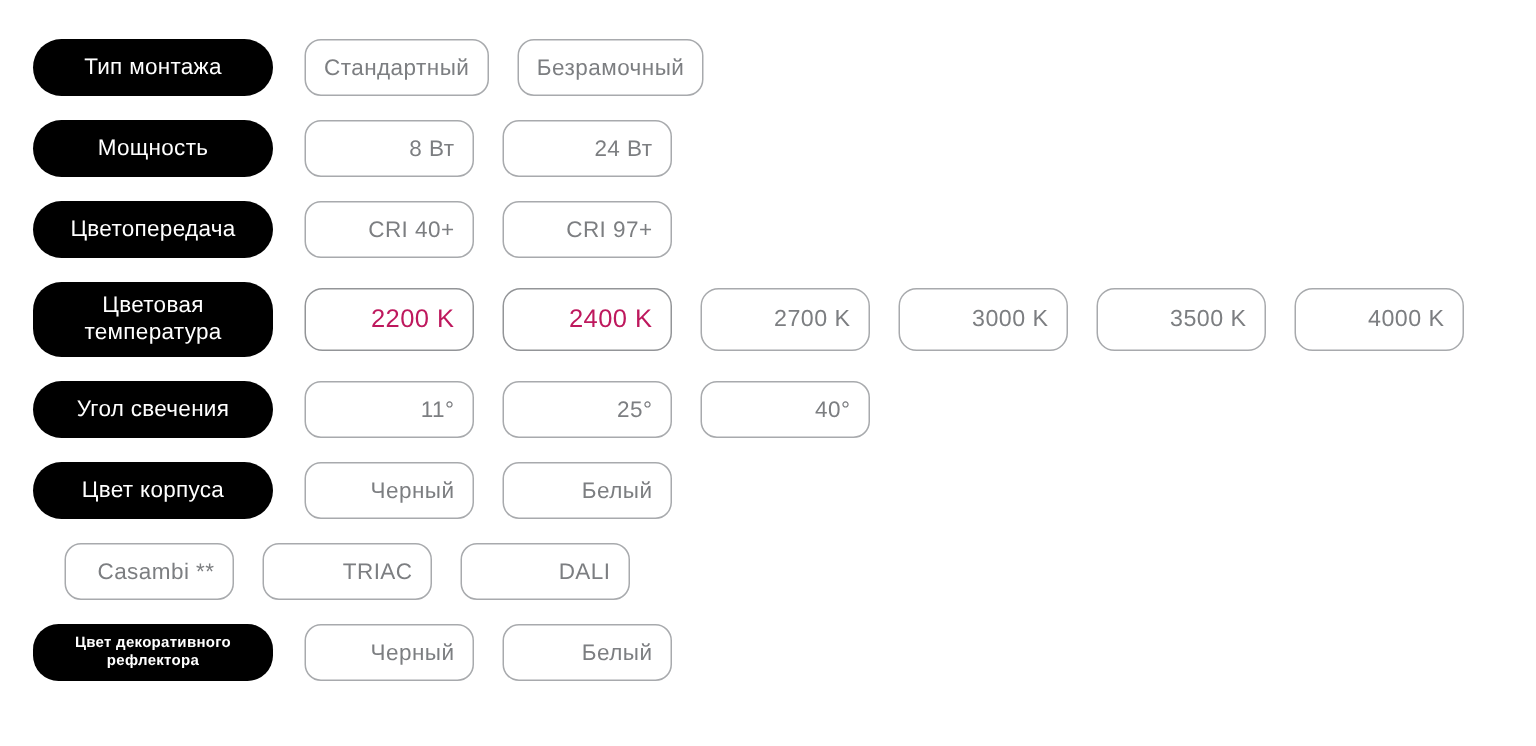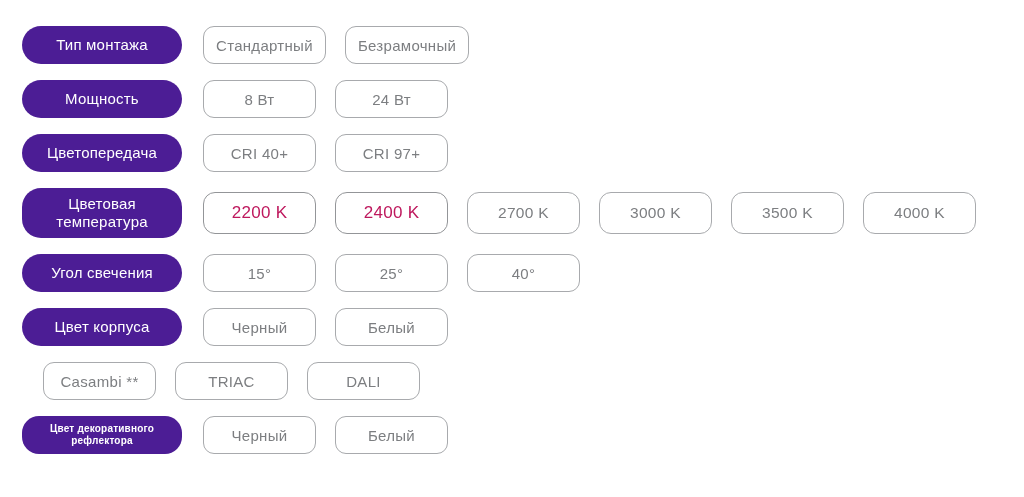--- a/index.html
+++ b/index.html
@@ -18,21 +18,21 @@
     display: flex;
     align-items: center;
     margin-bottom: 16px;
   }
 
   .row-label {
     width: 160px;
     min-height: 38px;
     box-sizing: border-box;
     flex-shrink: 0;
-    background: #4c1d95;
+    background: #000000;
     color: #ffffff;
     border-radius: 19px;
     display: flex;
     align-items: center;
     justify-content: center;
     text-align: center;
     font-size: 15px;
     line-height: 1.2;
     padding: 7px 12px;
     letter-spacing: 0.2px;
@@ -55,21 +55,21 @@
   .opt {
     min-width: 113px;
     height: 38px;
     box-sizing: border-box;
     background: #ffffff;
     border: 1.6px solid #a8aaad;
     border-radius: 11px;
     color: #7c7e81;
     font-size: 15px;
     font-family: "Liberation Sans", sans-serif;
-    text-align: center;
+    text-align: right;
     padding: 0 12px;
     letter-spacing: 0.3px;
     white-space: nowrap;
     cursor: pointer;
   }
 
   .row-temp .opt { height: 42px; border-radius: 12px; font-size: 15.5px; }
 
   .opt.strong {
     color: #be185d;
@@ -114,21 +114,21 @@
       <button class="opt">2700 K</button>
       <button class="opt">3000 K</button>
       <button class="opt">3500 K</button>
       <button class="opt">4000 K</button>
     </div>
   </div>
 
   <div class="row">
     <div class="row-label">Угол свечения</div>
     <div class="options">
-      <button class="opt">15°</button>
+      <button class="opt">11°</button>
       <button class="opt">25°</button>
       <button class="opt">40°</button>
     </div>
   </div>
 
   <div class="row">
     <div class="row-label">Цвет корпуса</div>
     <div class="options">
       <button class="opt">Черный</button>
       <button class="opt">Белый</button>

